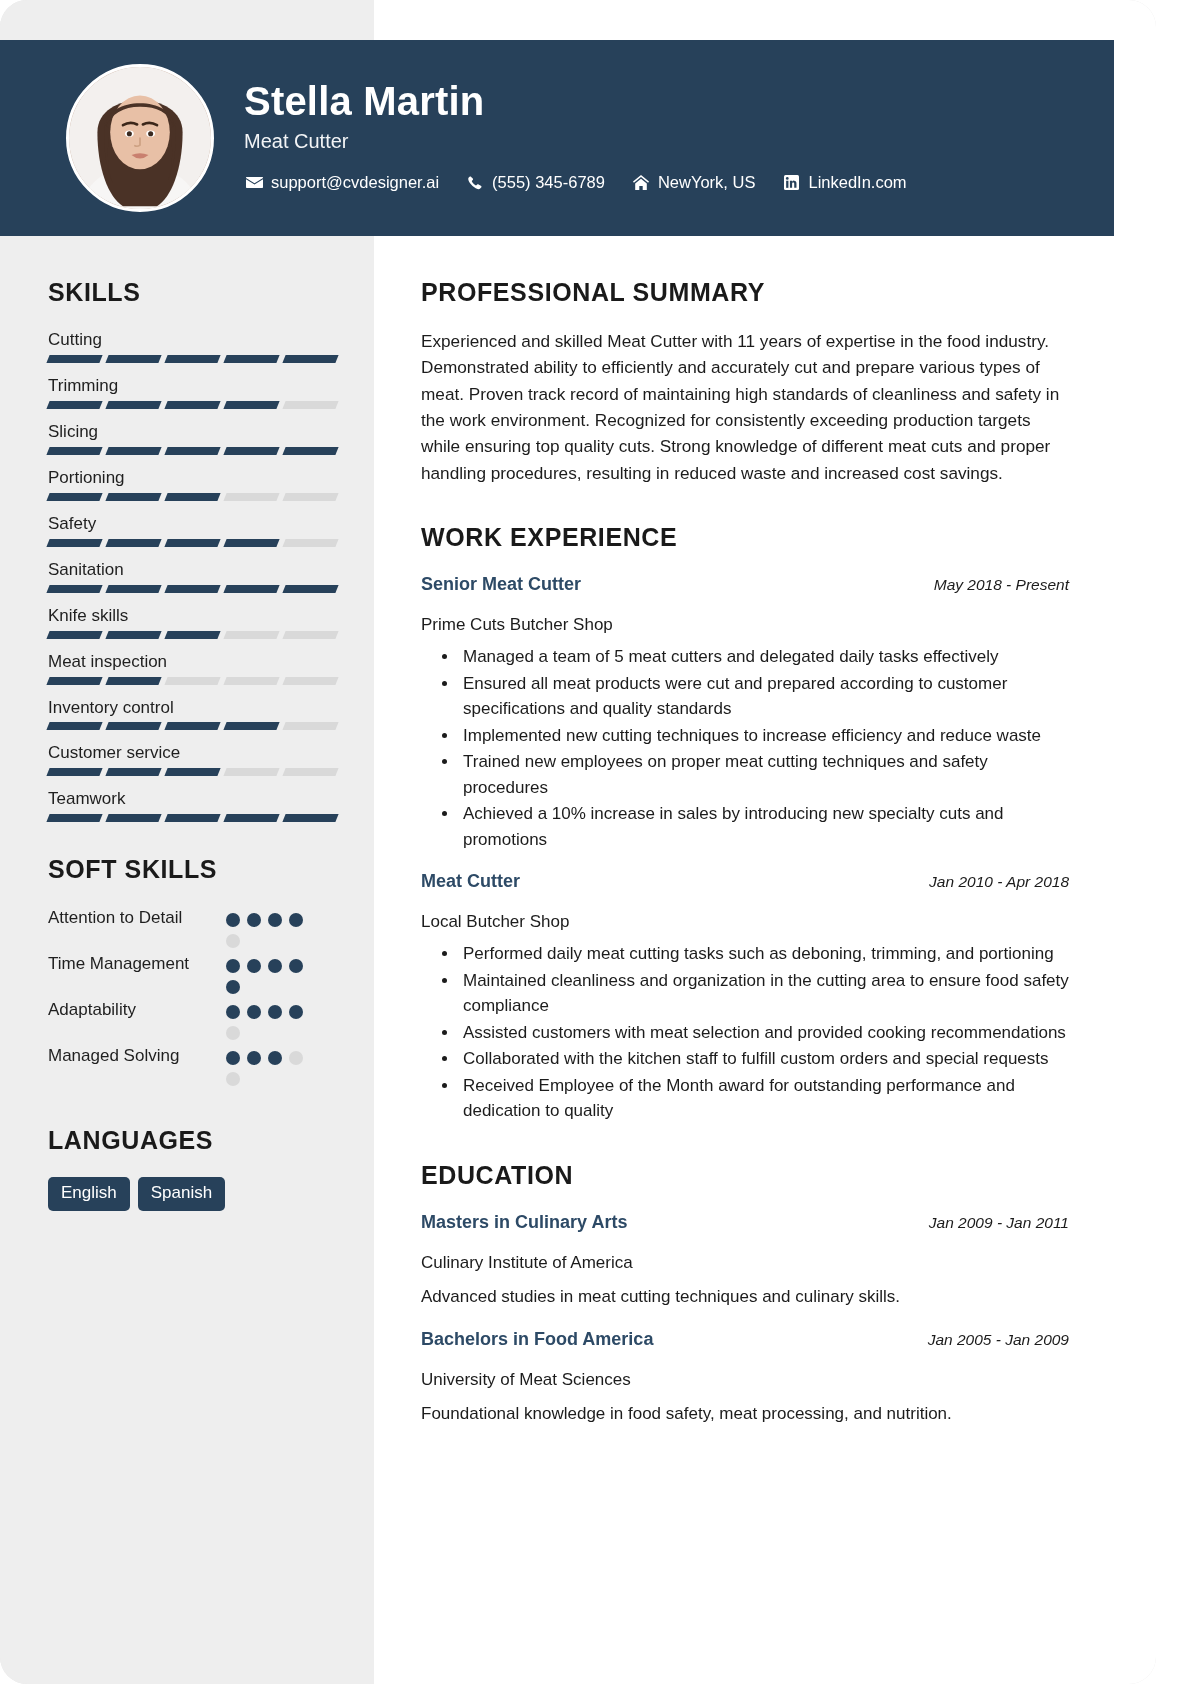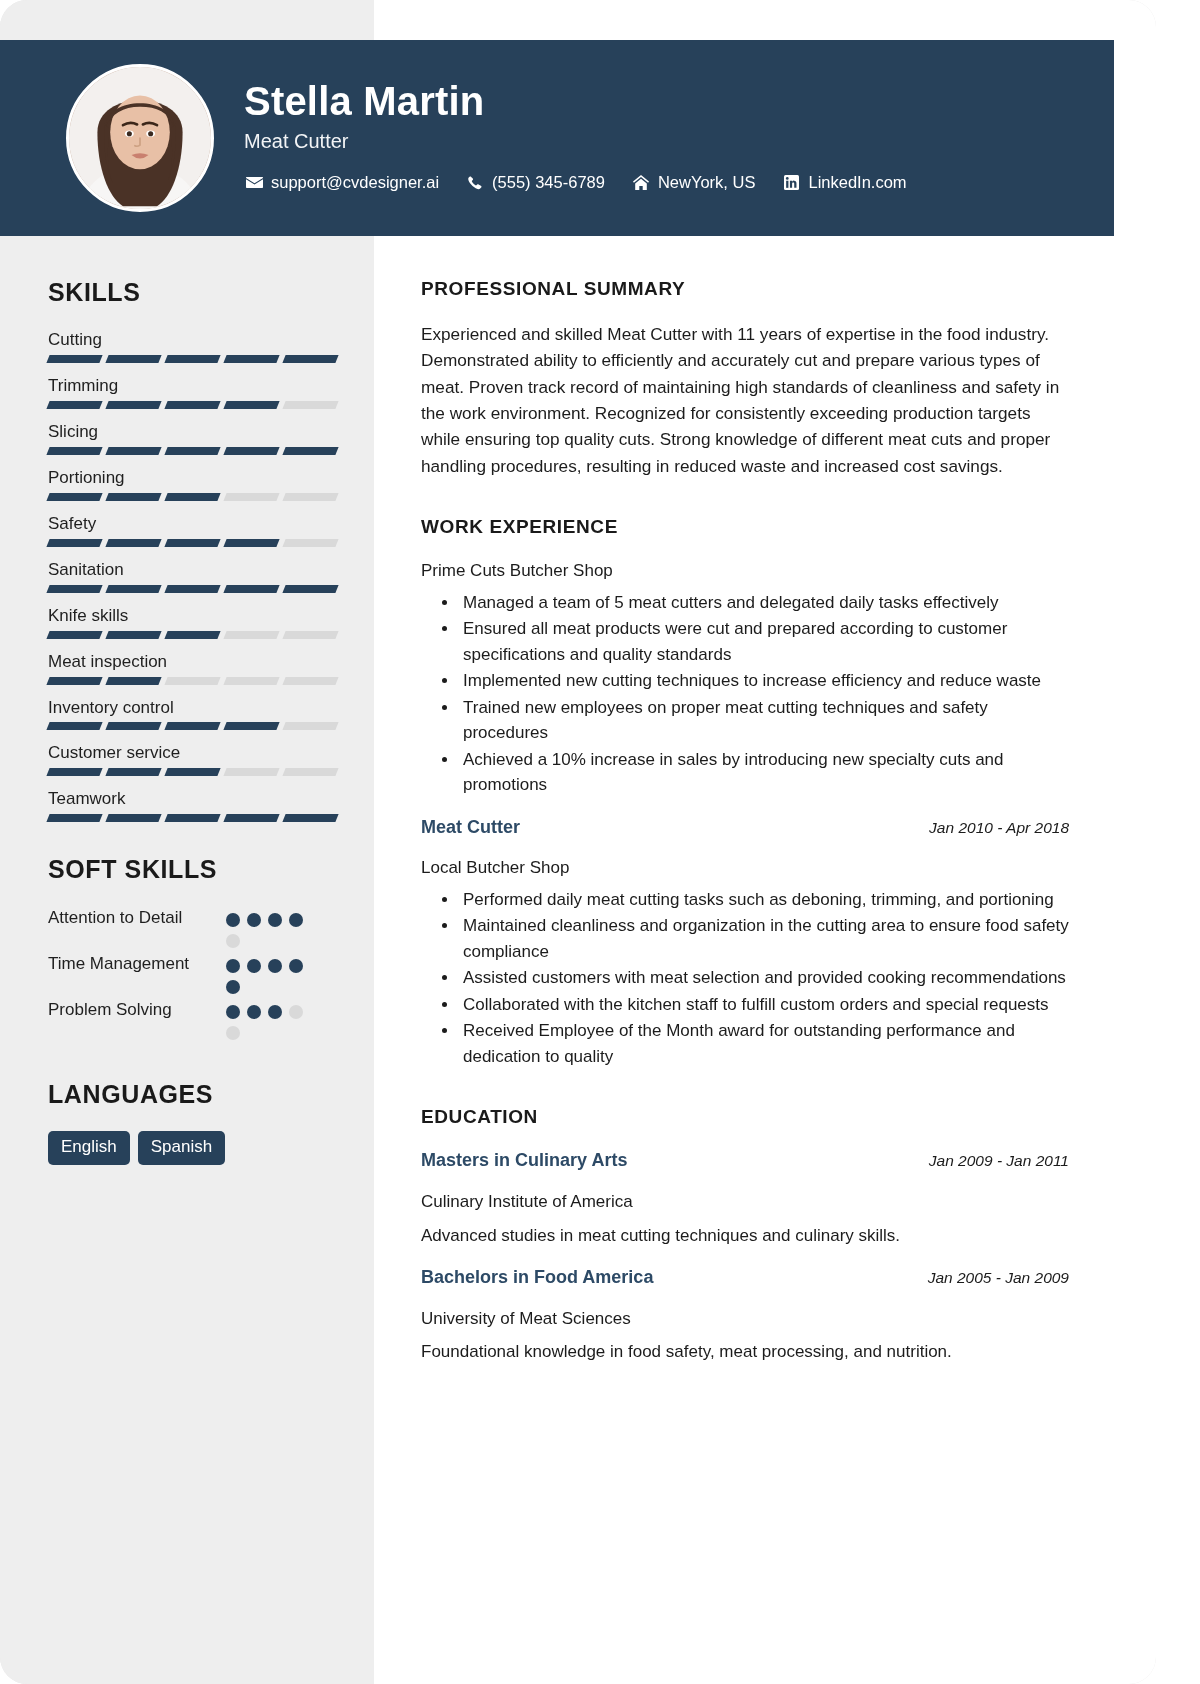--- a/index.html
+++ b/index.html
@@ -182,21 +182,21 @@
   }
 
   
   .main {
     position: absolute;
     left: 421px;
     top: 278px;
     width: 648px;
   }
   .main-h {
-    font-size: 19px;
+    font-size: 25px;
     font-weight: bold;
     color: #1a1a1a;
     letter-spacing: 0.6px;
     margin-bottom: 21px;
   }
   .summary {
     font-size: 17.2px;
     color: #1c1c1c;
     line-height: 1.53;
   }
@@ -480,21 +480,31 @@
             <div class="soft-name">Time Management</div>
             <div class="dots">
               <span class="dot on"></span>
               <span class="dot on"></span>
               <span class="dot on"></span>
               <span class="dot on"></span>
               <span class="dot on"></span>
             </div>
           </div>
           <div class="soft-row">
-            <div class="soft-name">Problem Solving</div>
+            <div class="soft-name">Adaptability</div>
+            <div class="dots">
+              <span class="dot on"></span>
+              <span class="dot on"></span>
+              <span class="dot on"></span>
+              <span class="dot on"></span>
+              <span class="dot"></span>
+            </div>
+          </div>
+          <div class="soft-row">
+            <div class="soft-name">Managed Solving</div>
             <div class="dots">
               <span class="dot on"></span>
               <span class="dot on"></span>
               <span class="dot on"></span>
               <span class="dot"></span>
               <span class="dot"></span>
             </div>
           </div>
         </div>
     </div>
@@ -513,20 +523,24 @@
 
     <div>
       <div class="main-h">PROFESSIONAL SUMMARY</div>
       <div class="summary">Experienced and skilled Meat Cutter with 11 years of expertise in the food industry. Demonstrated ability to efficiently and accurately cut and prepare various types of meat. Proven track record of maintaining high standards of cleanliness and safety in the work environment. Recognized for consistently exceeding production targets while ensuring top quality cuts. Strong knowledge of different meat cuts and proper handling procedures, resulting in reduced waste and increased cost savings.</div>
     </div>
 
     <div class="sec">
       <div class="main-h">WORK EXPERIENCE</div>
       <div id="exp-list">
           <div class="entry">
+            <div class="entry-head">
+              <div class="entry-title">Senior Meat Cutter</div>
+              <div class="entry-date">May 2018 - Present</div>
+            </div>
             <div class="entry-org">Prime Cuts Butcher Shop</div>
             <ul class="bullets">
               <li>Managed a team of 5 meat cutters and delegated daily tasks effectively</li>
               <li>Ensured all meat products were cut and prepared according to customer specifications and quality standards</li>
               <li>Implemented new cutting techniques to increase efficiency and reduce waste</li>
               <li>Trained new employees on proper meat cutting techniques and safety procedures</li>
               <li>Achieved a 10% increase in sales by introducing new specialty cuts and promotions</li>
             </ul>
           </div>
           <div class="entry">

